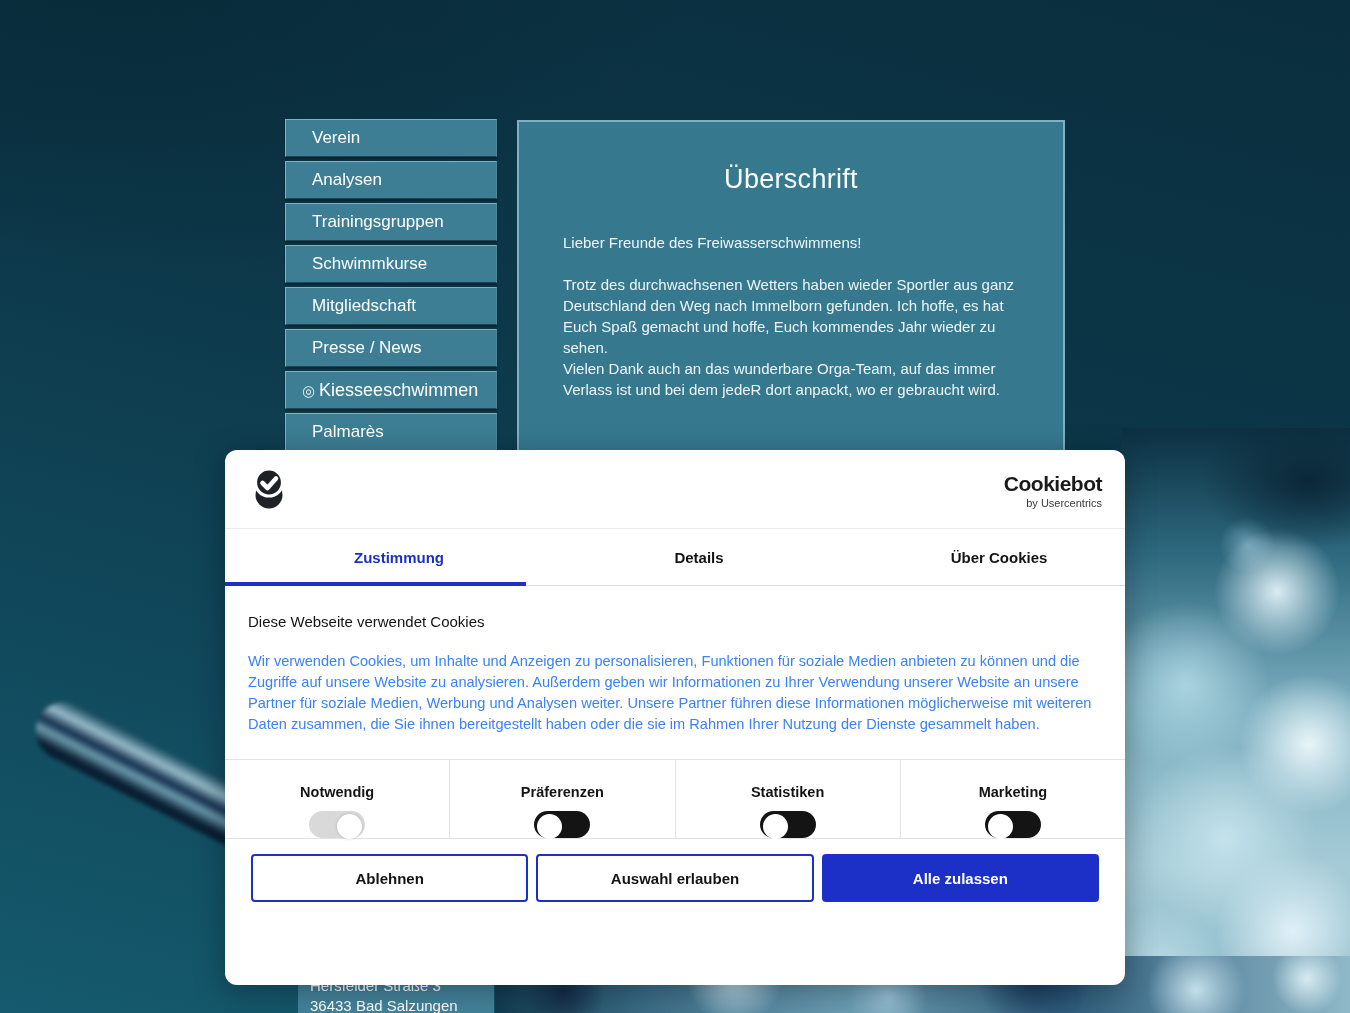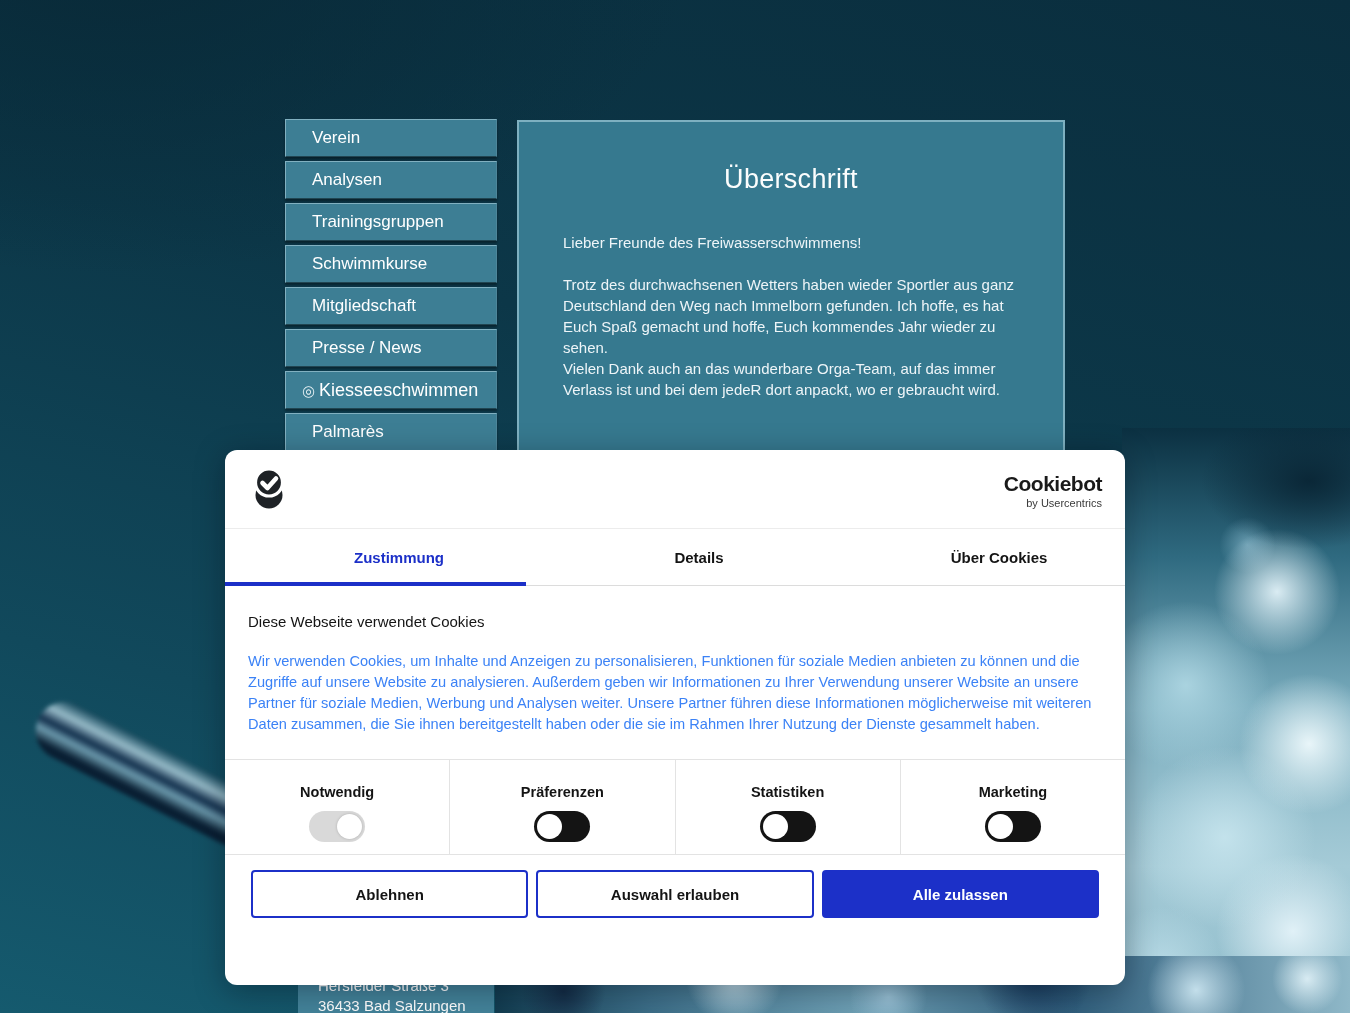--- a/index.html
+++ b/index.html
@@ -60,21 +60,21 @@
     background: #36798f; border: 2px solid #7eb0c0; z-index: 1; color: #eef5f8; }
   .content-panel h1 { margin-top: 42px; text-align: center; font-size: 27px;
     font-weight: 500; color: #fbfdfd; letter-spacing: 0.3px; }
   .content-panel .lead { margin: 37px 42px 0 44px; font-size: 15px; line-height: 21px; }
   .content-panel .body-line { margin: 0 42px 0 44px; font-size: 15px; line-height: 21px; }
   .content-panel .body-line.first { margin-top: 21px; }
 
   
   .footer-panel { position: absolute; left: 298px; top: 974px; width: 196px; height: 39px;
     background: #43839a; z-index: 1; color: #fff; font-size: 15px; line-height: 20px;
-    padding: 2px 0 0 20px; }
+    padding: 2px 0 0 12px; }
 
   
   .dialog { position: absolute; left: 225px; top: 450px; width: 900px; height: 535px;
     background: #fff; border-radius: 12px; z-index: 10;
     box-shadow: 0 6px 30px rgba(0,10,20,0.35); color: #141414; }
   .dlg-header { position: relative; height: 78px; }
   .logo { position: absolute; left: 23px; top: 17px; width: 42px; height: 44px; }
   .brand { position: absolute; right: 23px; top: 22px; text-align: right; }
   .brand-name { font-size: 21px; font-weight: 700; letter-spacing: -0.5px; color: #1a1a1a; }
   .brand-by { font-size: 11px; color: #3a3a3a; margin-top: 1px; }
@@ -84,21 +84,21 @@
   .tab { flex: 1; display: flex; align-items: center; justify-content: center;
     font-size: 15px; font-weight: 700; color: #141414; cursor: pointer; padding-left: 48px; }
   .tab.active { color: var(--accent); }
   .tab-underline { position: absolute; left: 0; bottom: -1px; width: 33.4%; height: 4px;
     background: var(--accent); }
 
   .dlg-body { padding: 27px 23px 0; }
   .dlg-body h2 { font-size: 15px; font-weight: 400; margin-bottom: 21px; }
   .dlg-body p { font-size: 14.6px; line-height: 21px; color: #3b82f6; }
 
-  .dlg-cats { display: flex; height: 96px; margin-top: 24px;
+  .dlg-cats { display: flex; height: 80px; margin-top: 24px;
     border-top: 1px solid #e3e3e3; border-bottom: 1px solid #e3e3e3; }
   .cat-cell { flex: 1; display: flex; flex-direction: column; align-items: center;
     border-right: 1px solid #e3e3e3; }
   .cat-cell:last-child { border-right: none; }
   .cat-label { font-size: 14.5px; font-weight: 700; margin-top: 24px; }
   .toggle { position: relative; width: 56px; height: 31px; border-radius: 16px;
     margin-top: 11px; cursor: pointer; }
   .toggle .knob { position: absolute; top: 3px; width: 25px; height: 25px;
     border-radius: 50%; background: #fff; }
   .toggle.on-disabled { background: #d9d9d9; cursor: default; }

